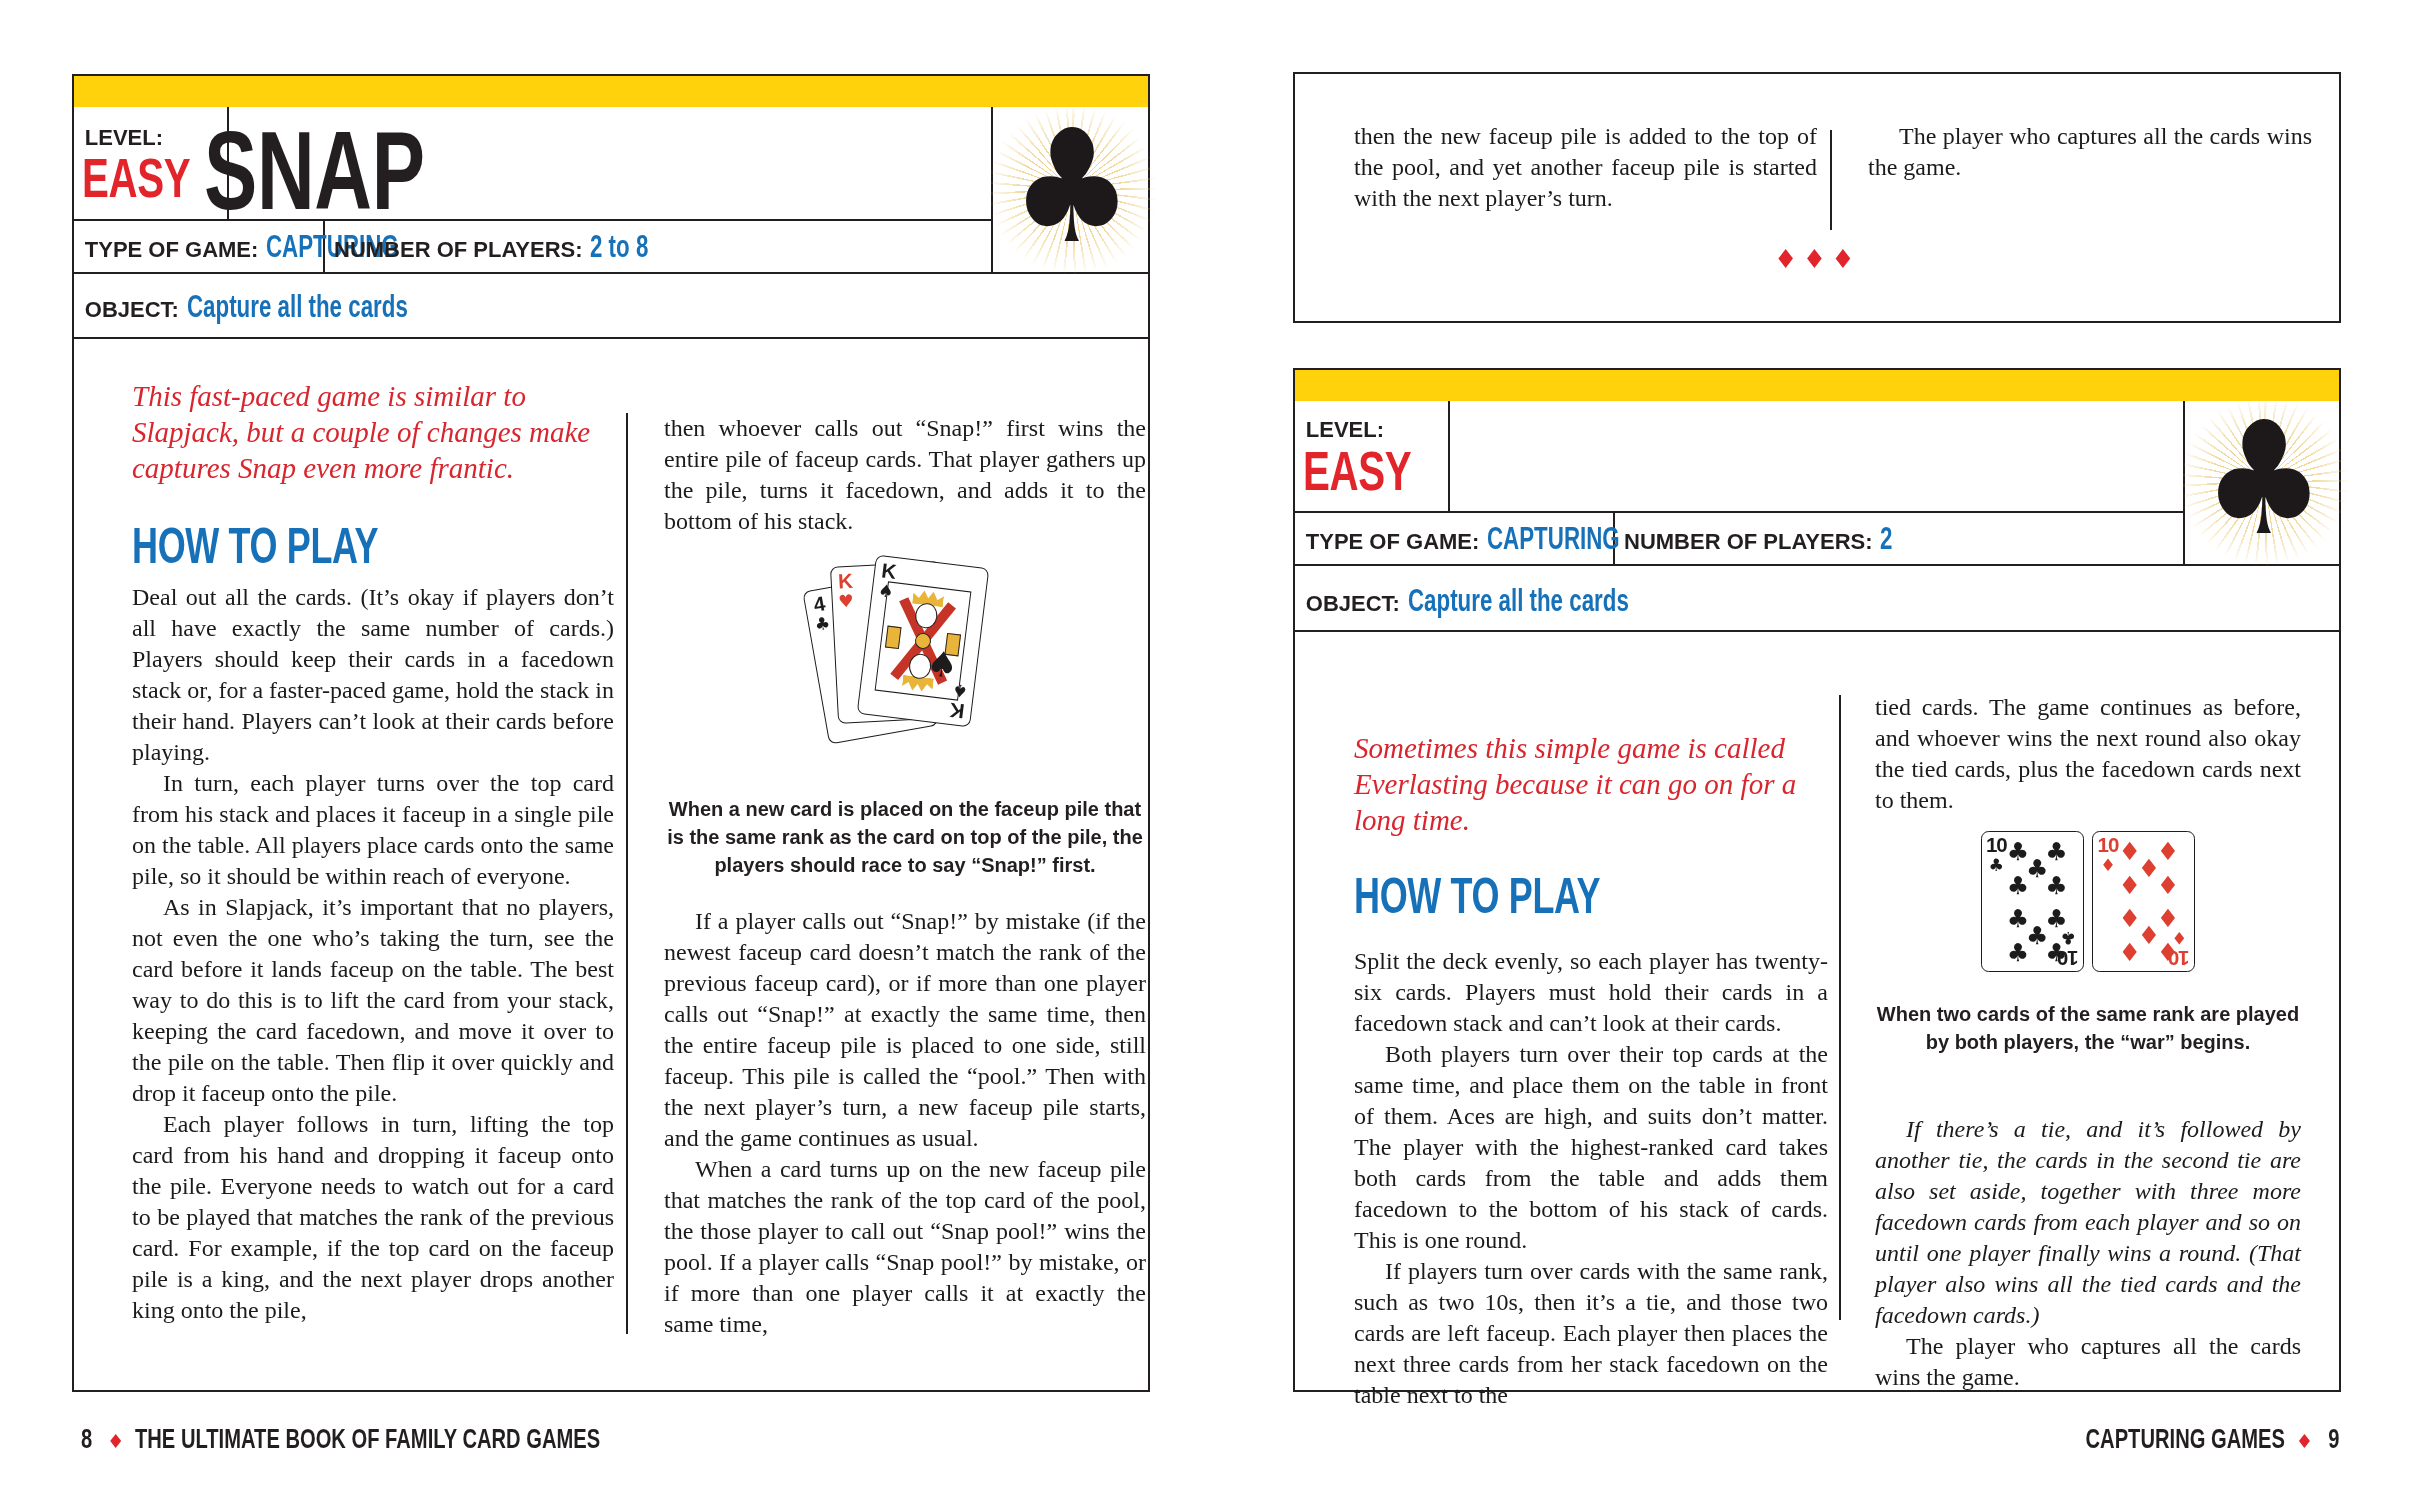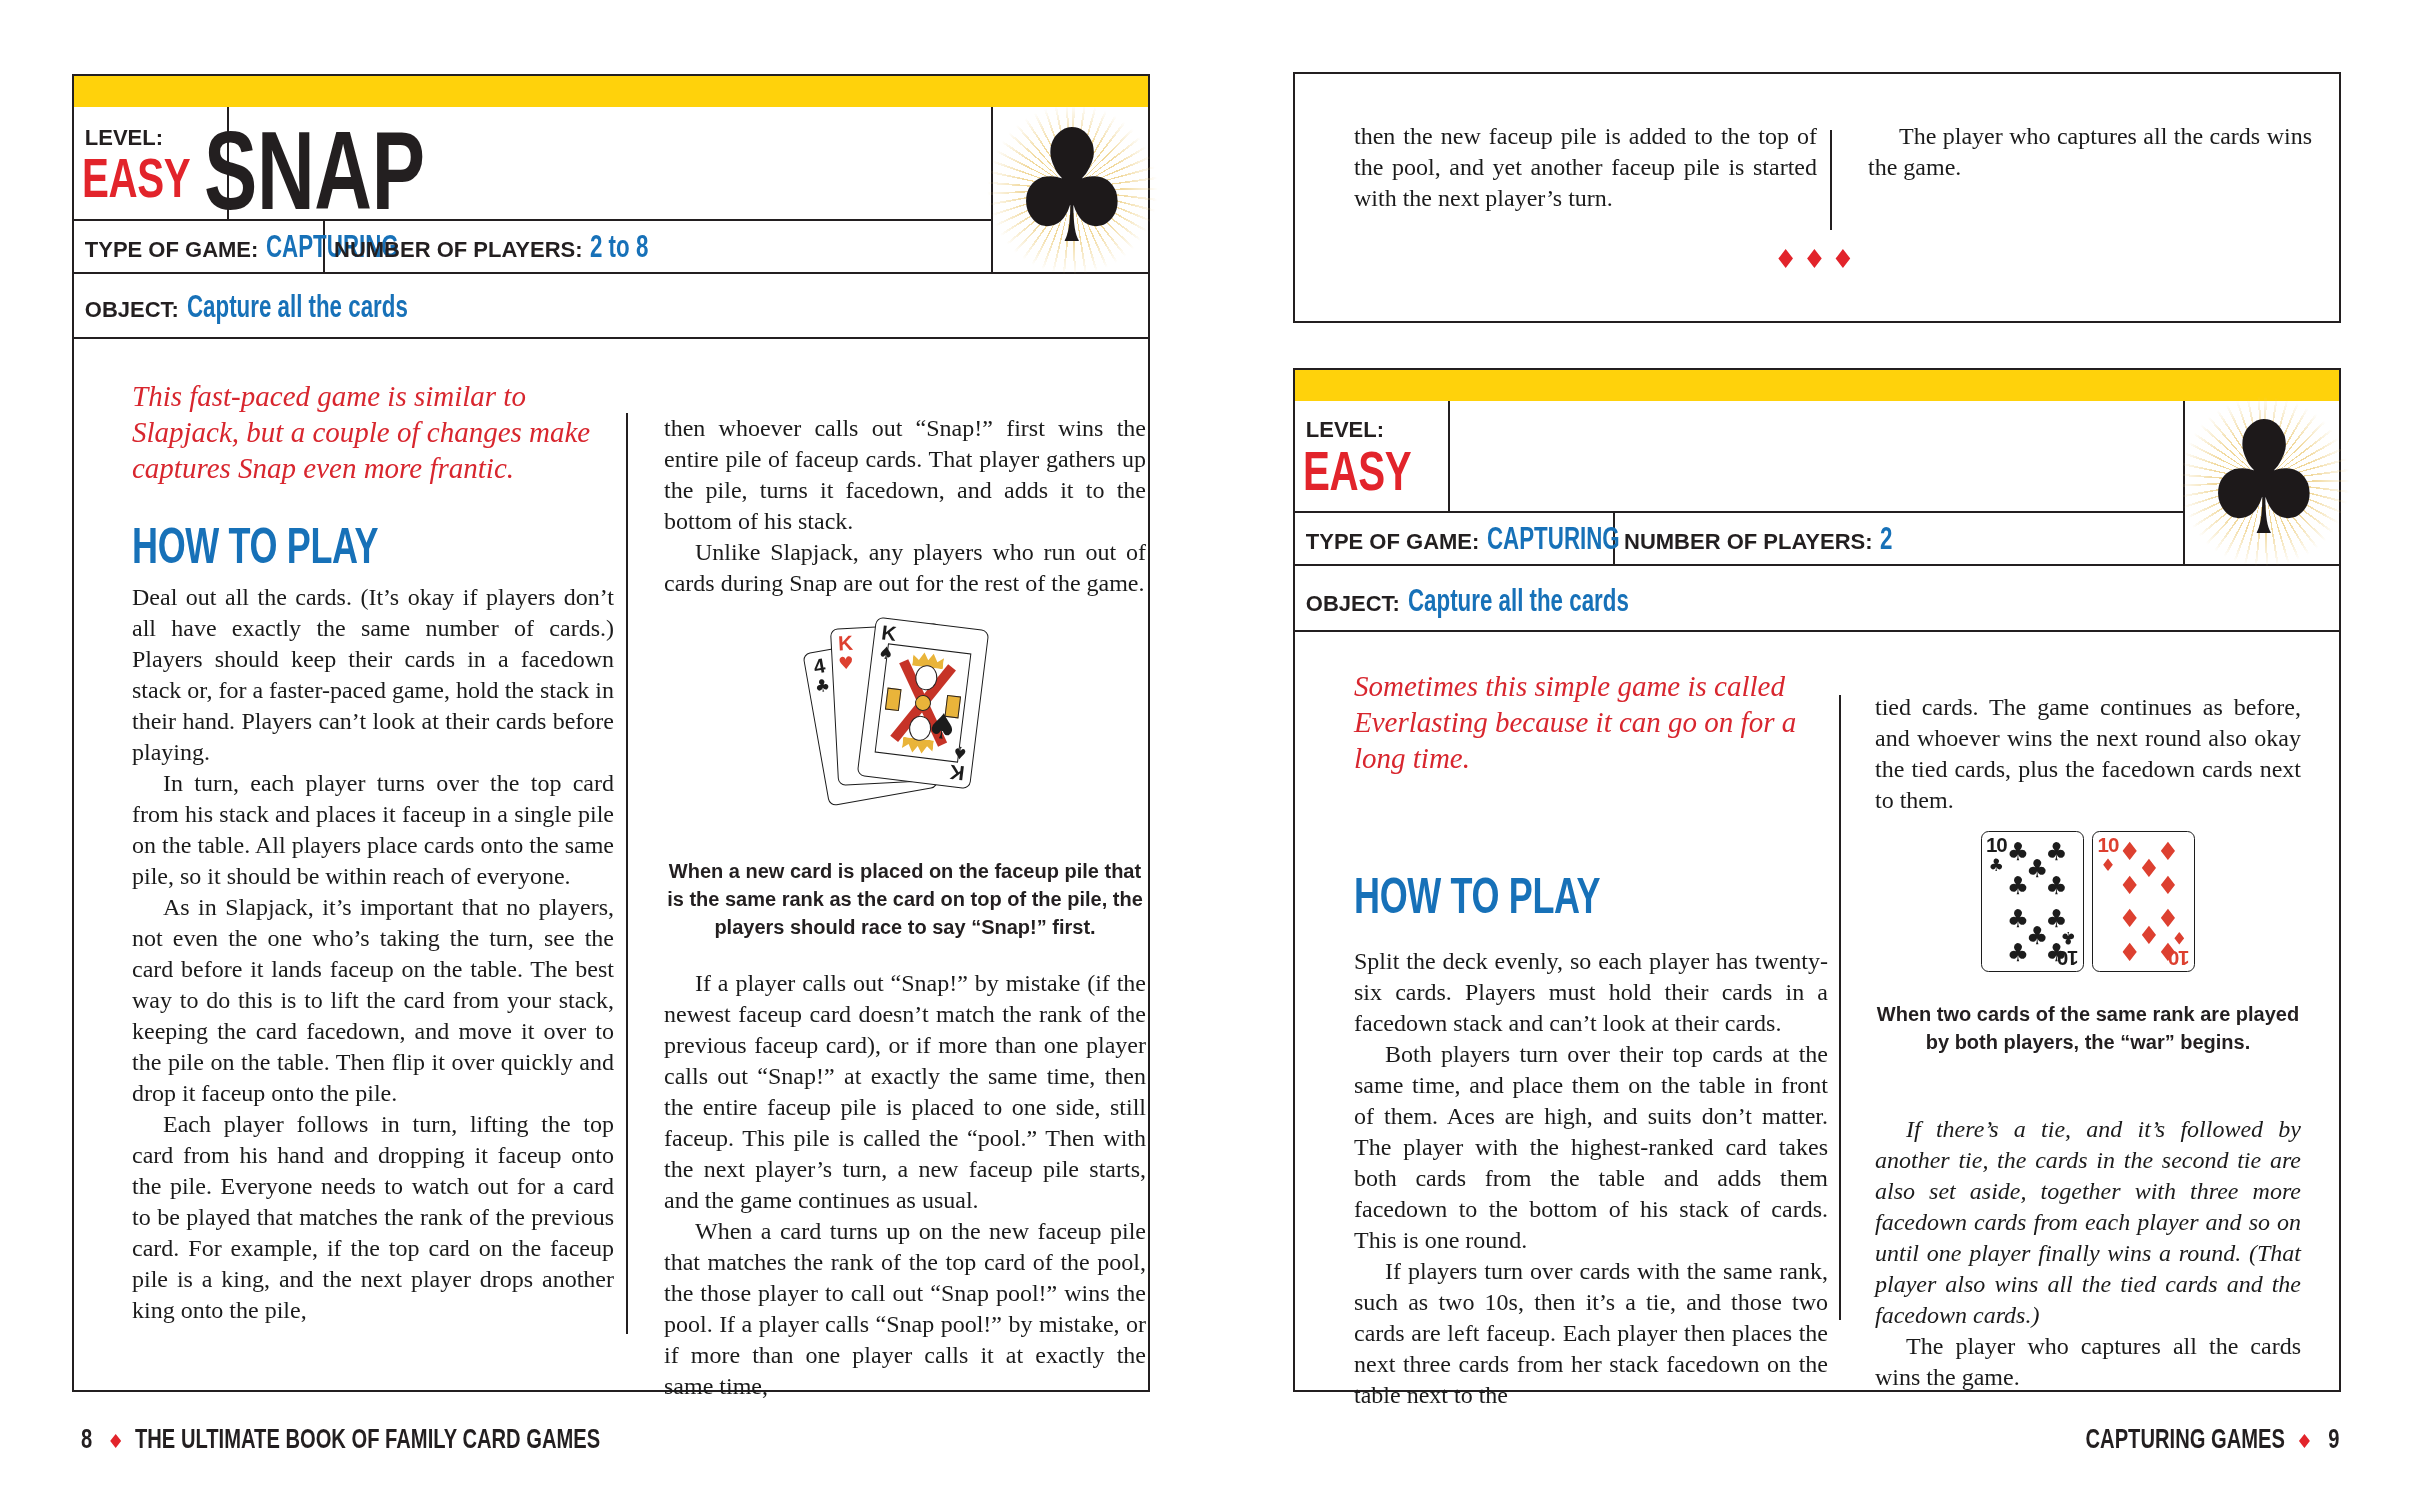--- a/index.html
+++ b/index.html
@@ -110,21 +110,20 @@
     <p>Deal out all the cards. (It’s okay if players don’t all have exactly the same number of cards.) Players should keep their cards in a facedown stack or, for a faster-paced game, hold the stack in their hand. Players can’t look at their cards before playing.</p>
     <p class="ind">In turn, each player turns over the top card from his stack and places it faceup in a single pile on the table. All players place cards onto the same pile, so it should be within reach of everyone.</p>
     <p class="ind">As in Slapjack, it’s important that no players, not even the one who’s taking the turn, see the card before it lands faceup on the table. The best way to do this is to lift the card from your stack, keeping the card facedown, and move it over to the pile on the table. Then flip it over quickly and drop it faceup onto the pile.</p>
     <p class="ind">Each player follows in turn, lifting the top card from his hand and dropping it faceup onto the pile. Everyone needs to watch out for a card to be played that matches the rank of the previous card. For example, if the top card on the faceup pile is a king, and the next player drops another king onto the pile,</p>
   </div>
 
   <div class="vline" style="left:626px;top:413px;height:921px;"></div>
 
   <div class="body-col" style="left:649px;top:413px;width:482px;margin-left:15px;">
     <p>then whoever calls out “Snap!” first wins the entire pile of faceup cards. That player gathers up the pile, turns it facedown, and adds it to the bottom of his stack.</p>
-    <p class="ind">Unlike Slapjack, any players who run out of cards during Snap are out for the rest of the game.</p>
 
     <div style="position:relative;width:183px;height:231px;margin:10.8px auto 0;">
       <div class="pcard" style="left:1.1px;top:33px;width:111px;height:155px;transform:rotate(-10deg);">
         <div class="cindex blk" style="left:5.4px;top:4.3px;">
           <span class="r">4</span>
           <span class="s suitfont">♣</span>
         </div>
       </div>
       <div class="pcard" style="left:20.5px;top:16px;width:111px;height:157px;transform:rotate(-3deg);">
         <div class="cindex red" style="left:5.4px;top:4.3px;">
@@ -195,21 +194,21 @@
     <div class="hdrrow" style="left:329px;top:151px;height:43px;">
       <span class="label">NUMBER OF PLAYERS:</span>
       <span class="cond hdrvalue">2</span>
     </div>
     <div class="hdrrow" style="left:10.8px;top:213px;height:43px;">
       <span class="label">OBJECT:</span>
       <span class="cond hdrvalue">Capture all the cards</span>
     </div>
   </div>
 
-  <div class="intro" style="left:1354px;top:668px;width:494px;">Sometimes this simple game is called Everlasting because it can go on for a long time.</div>
+  <div class="intro" style="left:1354px;top:730px;width:494px;">Sometimes this simple game is called Everlasting because it can go on for a long time.</div>
   <div class="abs" style="left:1354px;top:871px;"><span class="cond howto">HOW TO PLAY</span></div>
 
   <div class="body-col" style="left:1354px;top:946px;width:474px;">
     <p>Split the deck evenly, so each player has twenty-six cards. Players must hold their cards in a facedown stack and can’t look at their cards.</p>
     <p class="ind">Both players turn over their top cards at the same time, and place them on the table in front of them. Aces are high, and suits don’t matter. The player with the highest-ranked card takes both cards from the table and adds them facedown to the bottom of his stack of cards. This is one round.</p>
     <p class="ind">If players turn over cards with the same rank, such as two 10s, then it’s a tie, and those two cards are left faceup. Each player then places the next three cards from her stack facedown on the table next to the</p>
   </div>
 
   <div class="vline" style="left:1839px;top:695px;height:625px;"></div>
 

